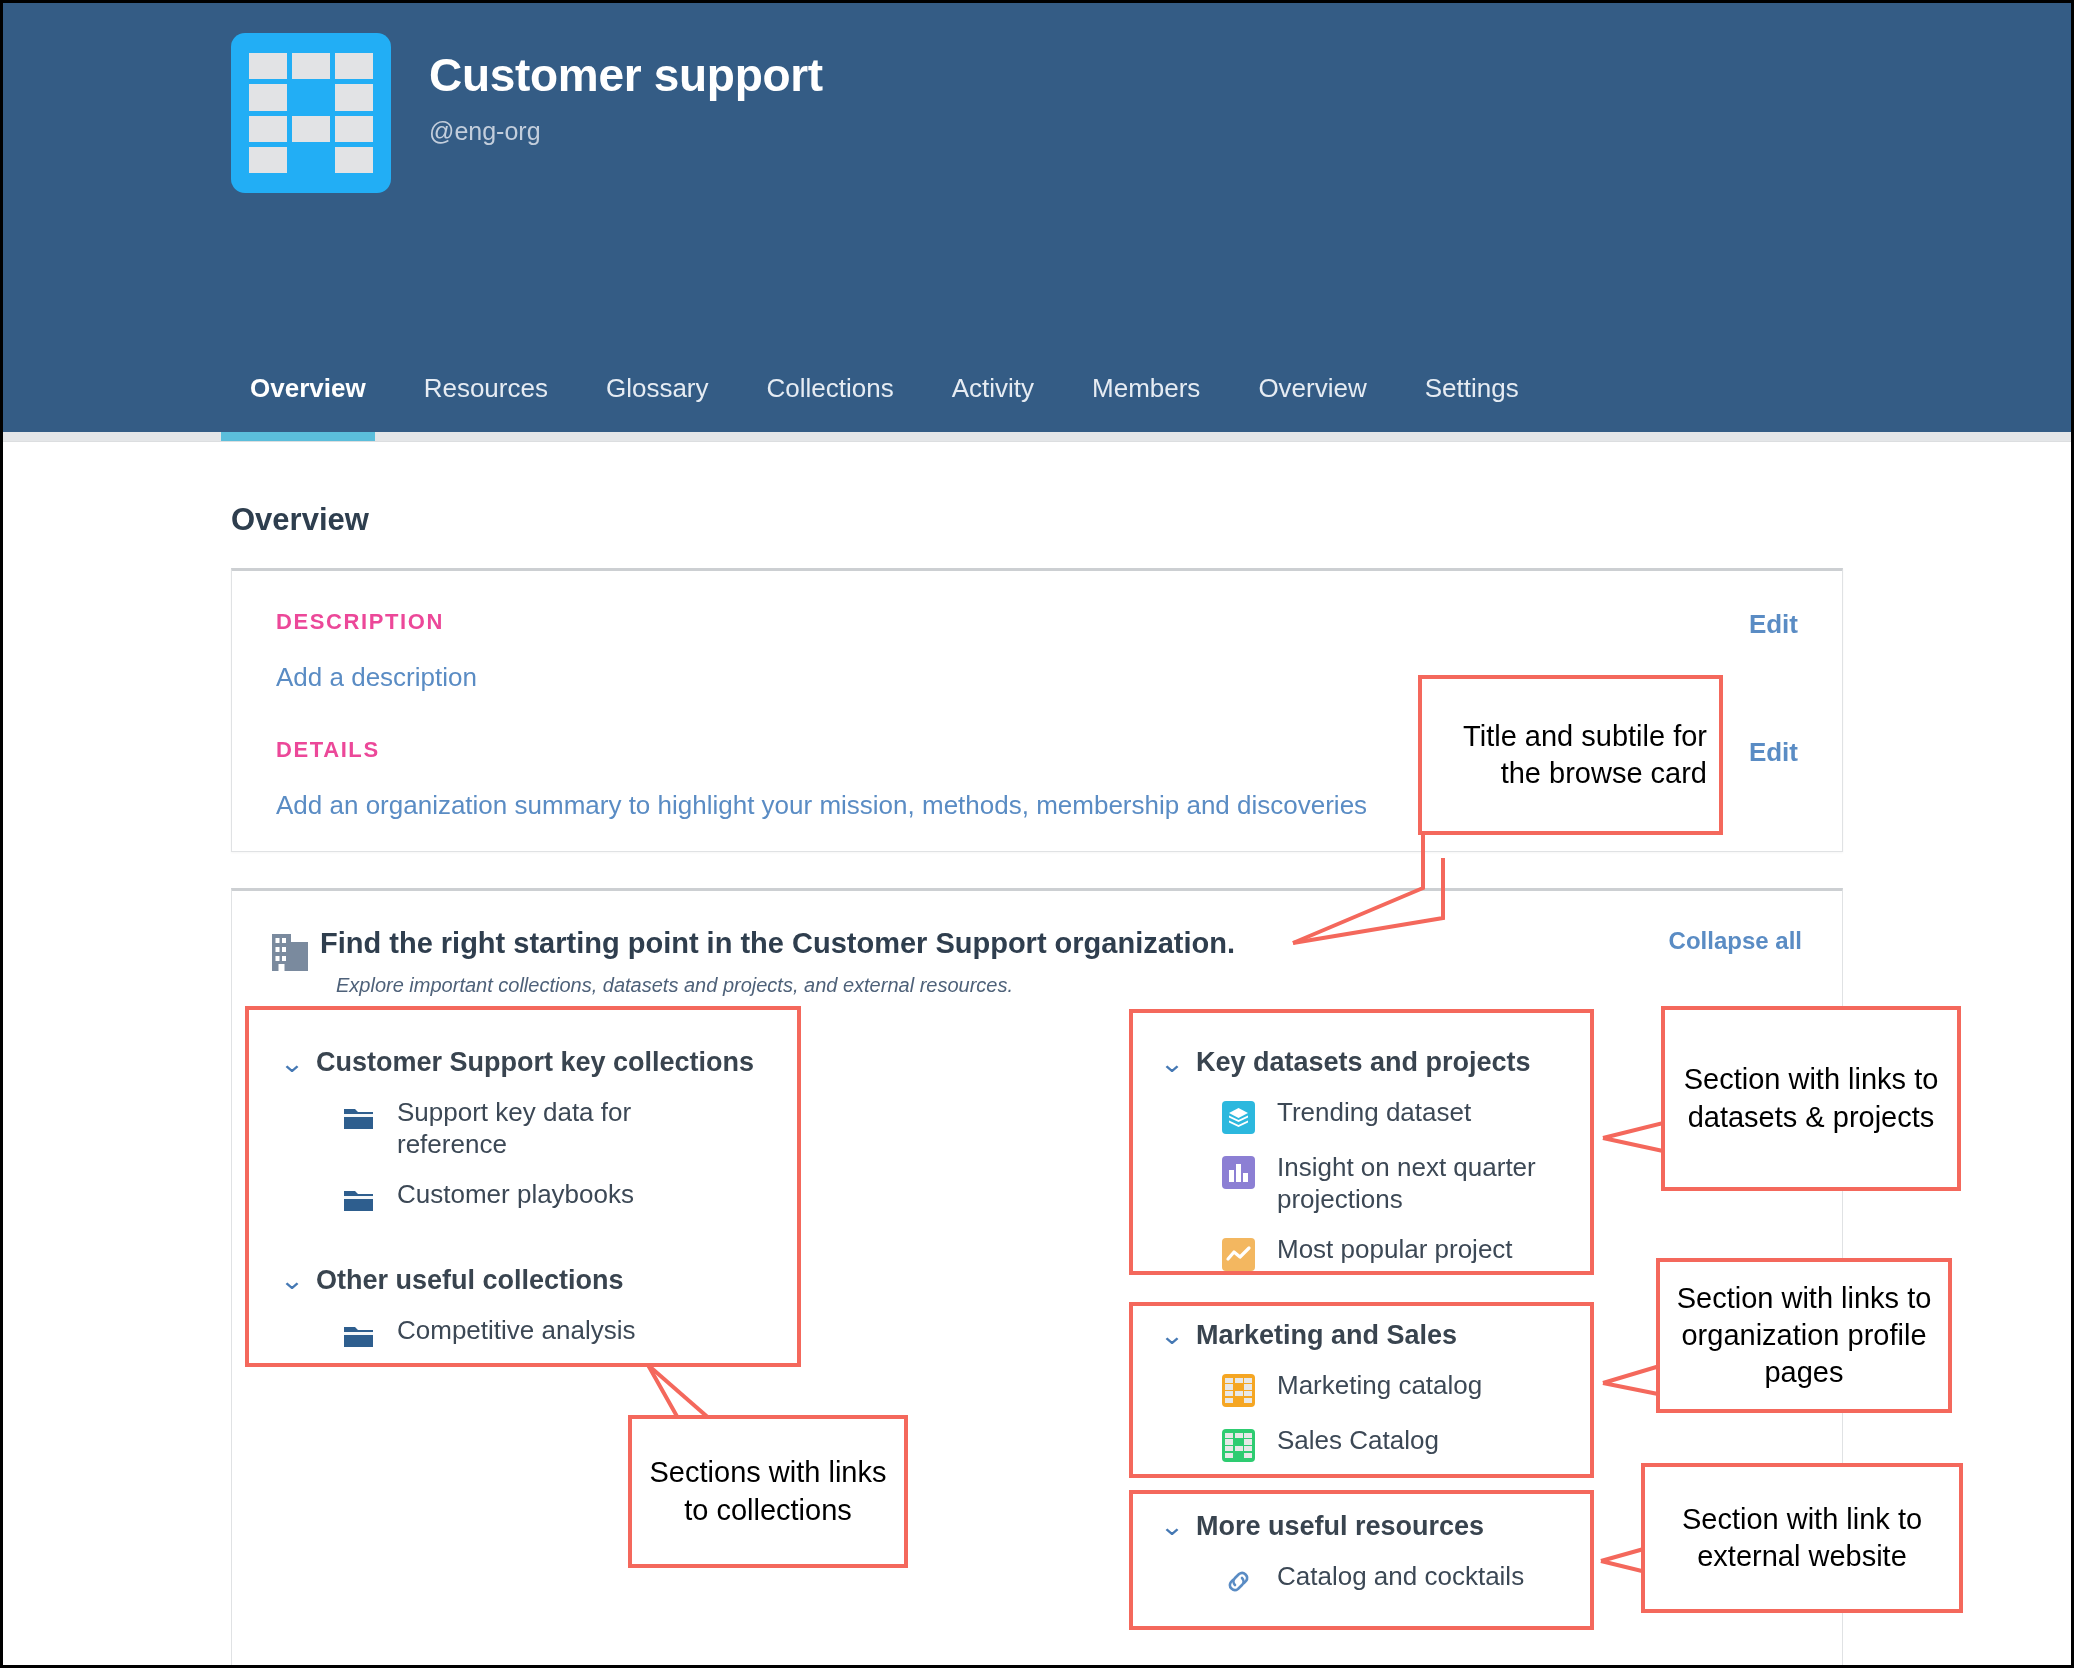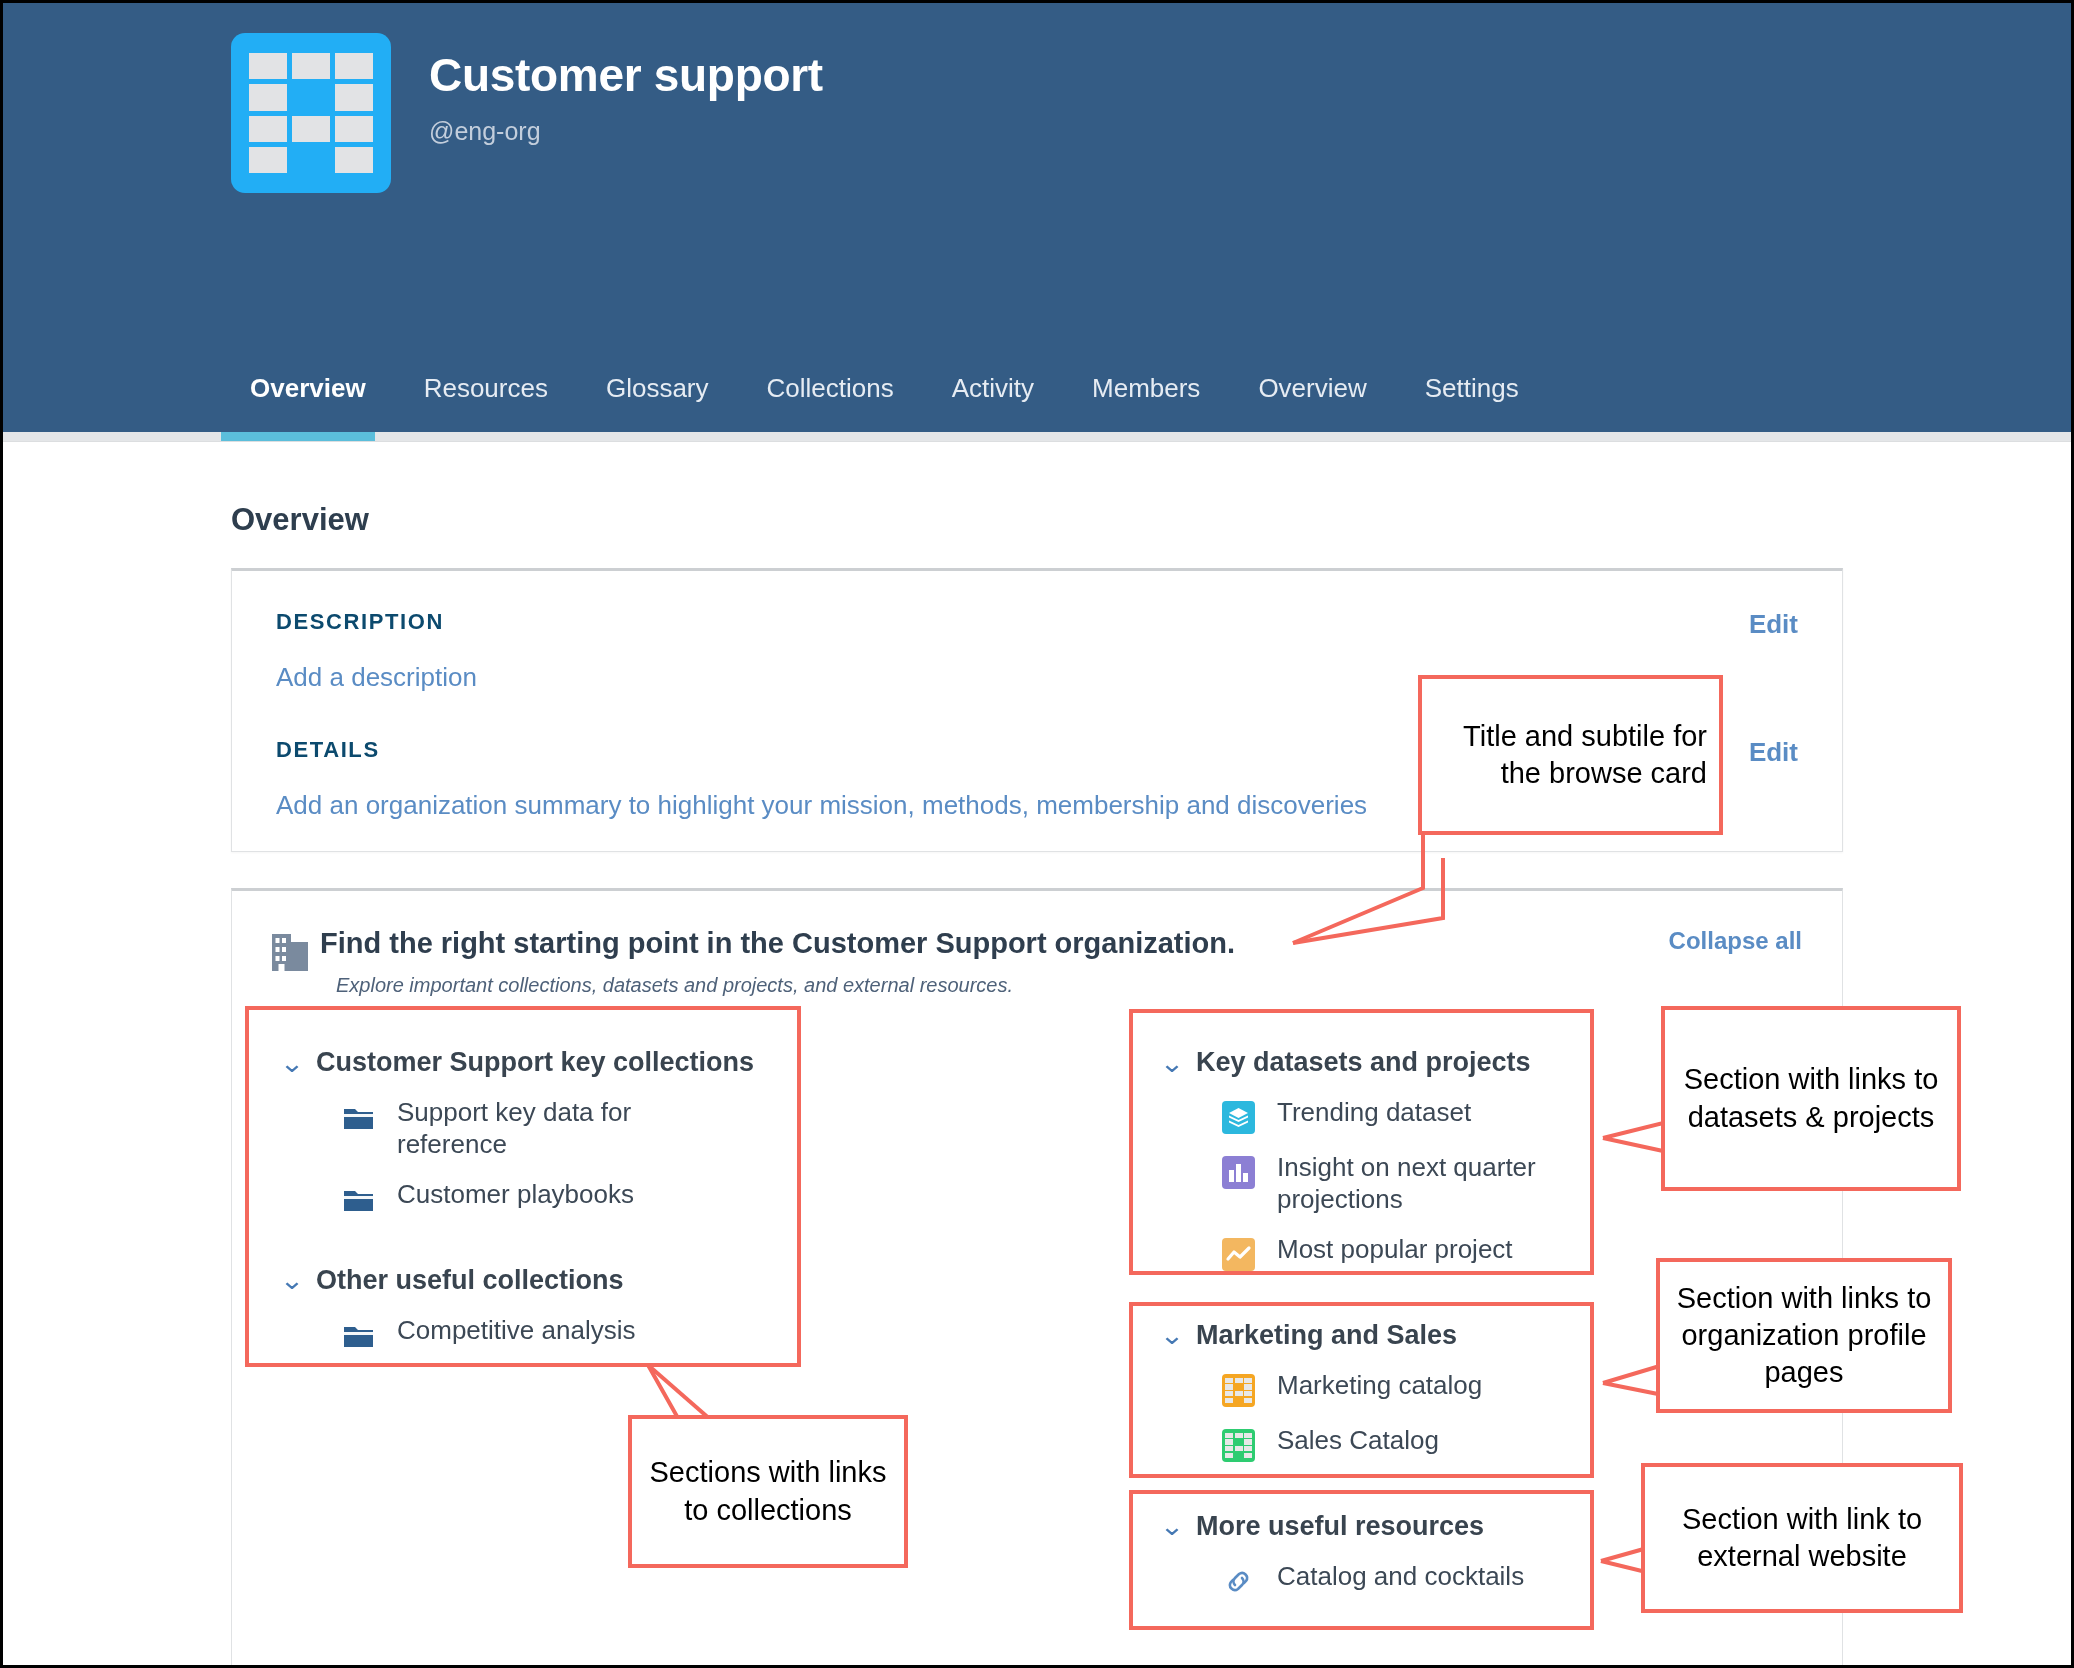--- a/index.html
+++ b/index.html
@@ -87,21 +87,21 @@
   .card {
     border: 1px solid #E0E2E4;
     border-top: 3px solid #CCCFD2;
     background: #fff;
     box-shadow: 0 1px 2px rgba(0,0,0,0.04);
     margin-bottom: 36px;
   }
   .card-inner { padding: 38px 44px 30px 44px; }
 
   .sec-label {
-    color: #0c4a6e;
+    color: #ec4899;
     font-size: 22px;
     font-weight: bold;
     letter-spacing: 1.6px;
   }
   .link-blue {
     color: #5A8CC4;
     font-size: 26px;
     margin-top: 22px;
     display: inline-block;
     cursor: pointer;

